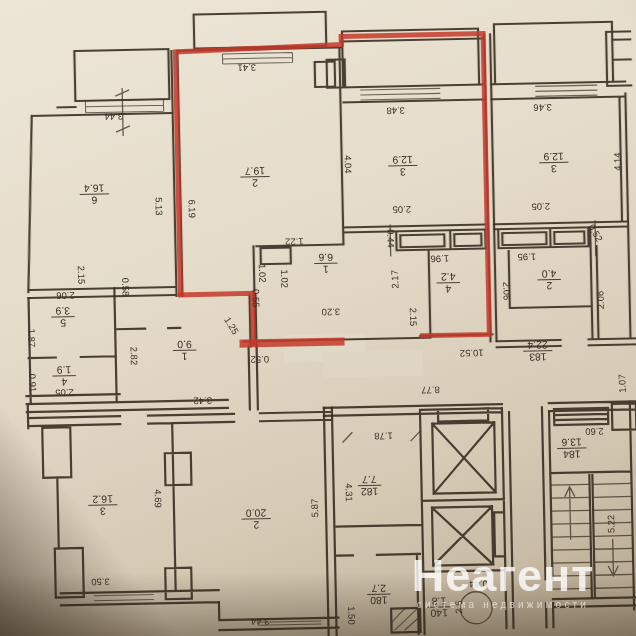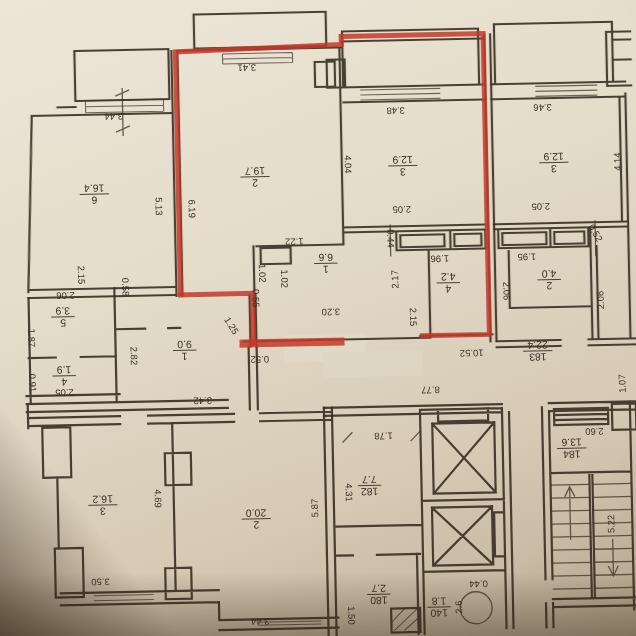--- a/index.html
+++ b/index.html
@@ -372,13 +372,17 @@
             <text text-anchor="middle" y="10">1.8</text>
           </g>
         </g>
     </g>
   </svg>
 
   <div class="overlay vg" data-name="photo-vignette"></div>
   <div class="overlay bl" data-name="photo-corner-shadow"></div>
   <div class="overlay bot" data-name="photo-bottom-shadow"></div>
 
+  <div class="wm" data-name="watermark">
+    <span class="t1" data-name="watermark-title">Неагент</span>
+    <span class="t2" data-name="watermark-subtitle">система недвижимости</span>
+  </div>
 </div>
 
 </body></html>

